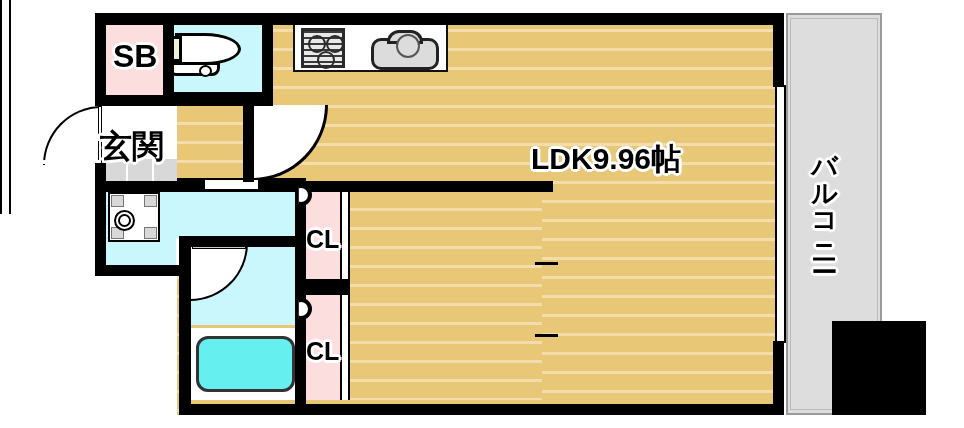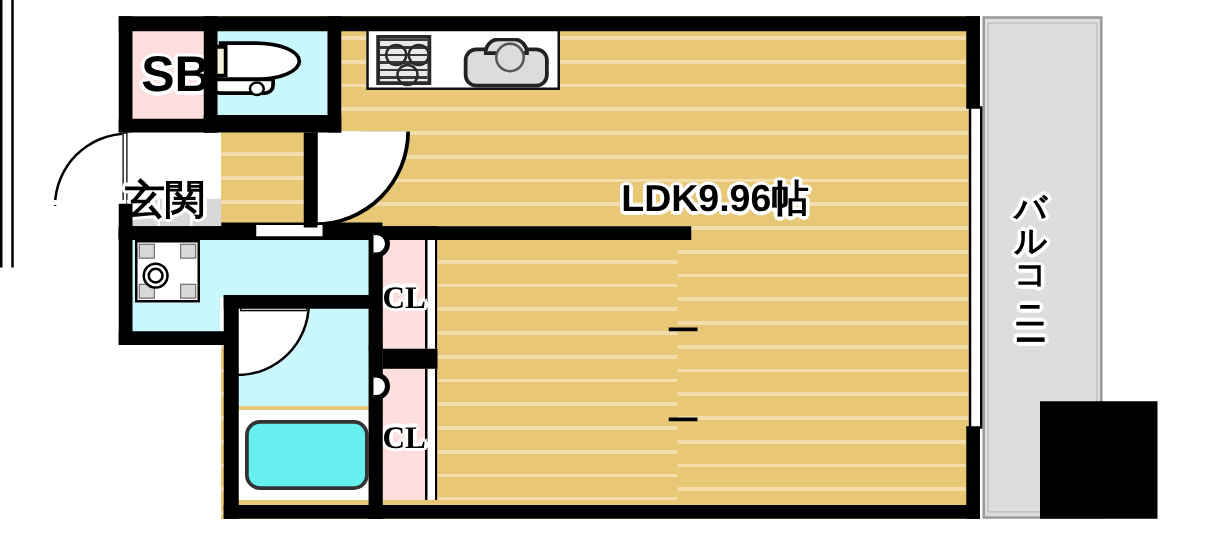--- a/index.html
+++ b/index.html
@@ -55,22 +55,22 @@
     color: #000;
     font-weight: bold;
     white-space: nowrap;
     text-shadow:
       2px 0 #fff, -2px 0 #fff, 0 2px #fff, 0 -2px #fff,
       2px 2px #fff, -2px 2px #fff, 2px -2px #fff, -2px -2px #fff,
       3px 0 #fff, -3px 0 #fff, 0 3px #fff, 0 -3px #fff;
     letter-spacing: 0px;
   }
   .label-room  { font-size: 30px; }
-  .label-cl    { font-size: 25px; font-family: Liberation Serif, serif; }
-  .label-sb    { font-size: 40px; }
+  .label-cl    { font-size: 25px; }
+  .label-sb    { font-size: 32px; }
   .label-genkan{ font-size: 32px; }
   .label-balcony {
     font-size: 26px;
     writing-mode: vertical-rl;
     text-orientation: upright;
     letter-spacing: 1px;
     line-height: 1;
   }
 
   
@@ -226,21 +226,21 @@
   <div class="entry-tile" style="left:100px; top:159px; width:77px; height:25px;"></div>
   <div class="entry-tile-line" style="left:126px; top:159px; width:2px; height:25px;"></div>
   <div class="entry-tile-line" style="left:152px; top:159px; width:2px; height:25px;"></div>
 
   <div class="abs" style="left:43px; top:106px; width:57px; height:57px;
               border:2px solid #000; border-right:none; border-bottom:none;
               border-radius:100% 0 0 0; background:#fff;"></div>
   <div class="abs" style="left:98px; top:106px; width:4px; height:58px; background:#fff; border:1px solid #000; box-sizing:border-box;"></div>
   <div class="abs fill-white" style="left:43px; top:160px; width:58px; height:4px;"></div>
 
-  <div class="label label-genkan" style="left:100px; top:138px;">玄関</div>
+  <div class="label label-genkan" style="left:100px; top:125px;">玄関</div>
 
   <div class="abs fill-white" style="left:252px; top:105px; width:76px; height:76px;
               border:3px solid #000; border-top:none; border-left:none;
               border-radius:0 0 100% 0; box-sizing:border-box;"></div>
   <div class="abs" style="left:249px; top:105px; width:5px; height:76px; background:#fff; border:1px solid #000; box-sizing:border-box;"></div>
 
   <div class="abs fill-wood" style="left:177px; top:106px; width:72px; height:78px;"></div>
 
   <div class="abs fill-cyan" style="left:103px; top:190px; width:199px; height:80px;"></div>
   <div class="abs fill-white" style="left:176px; top:238px; width:126px; height:32px;"></div>
@@ -329,20 +329,20 @@
   <div class="wall abs" style="left:295px; top:181px; width:11px; height:234px;"></div>
 
   <div class="wall abs" style="left:306px; top:279px; width:44px; height:16px;"></div>
 
   <div class="wall abs" style="left:295px; top:181px; width:258px; height:11px;"></div>
 
   <div class="wall abs" style="left:306px; top:181px; width:44px; height:11px;"></div>
 
   <div class="wall abs" style="left:243px; top:106px; width:11px; height:76px;"></div>
 
-  <div class="label label-room" style="left:497px; top:139px;text-align:center;">LDK9.96帖</div>
+  <div class="label label-room" style="left:531px; top:139px;text-align:center;">LDK9.96帖</div>
 
   <div class="knob" style="left:290px; top:184px; width:22px; height:22px; border-radius:50%;
               clip-path: inset(0 0 0 40%); background:#fff;"></div>
   <div class="knob" style="left:290px; top:298px; width:22px; height:22px; border-radius:50%;
               clip-path: inset(0 0 0 40%); background:#fff;"></div>
 
 </div>
 
 </body></html>

